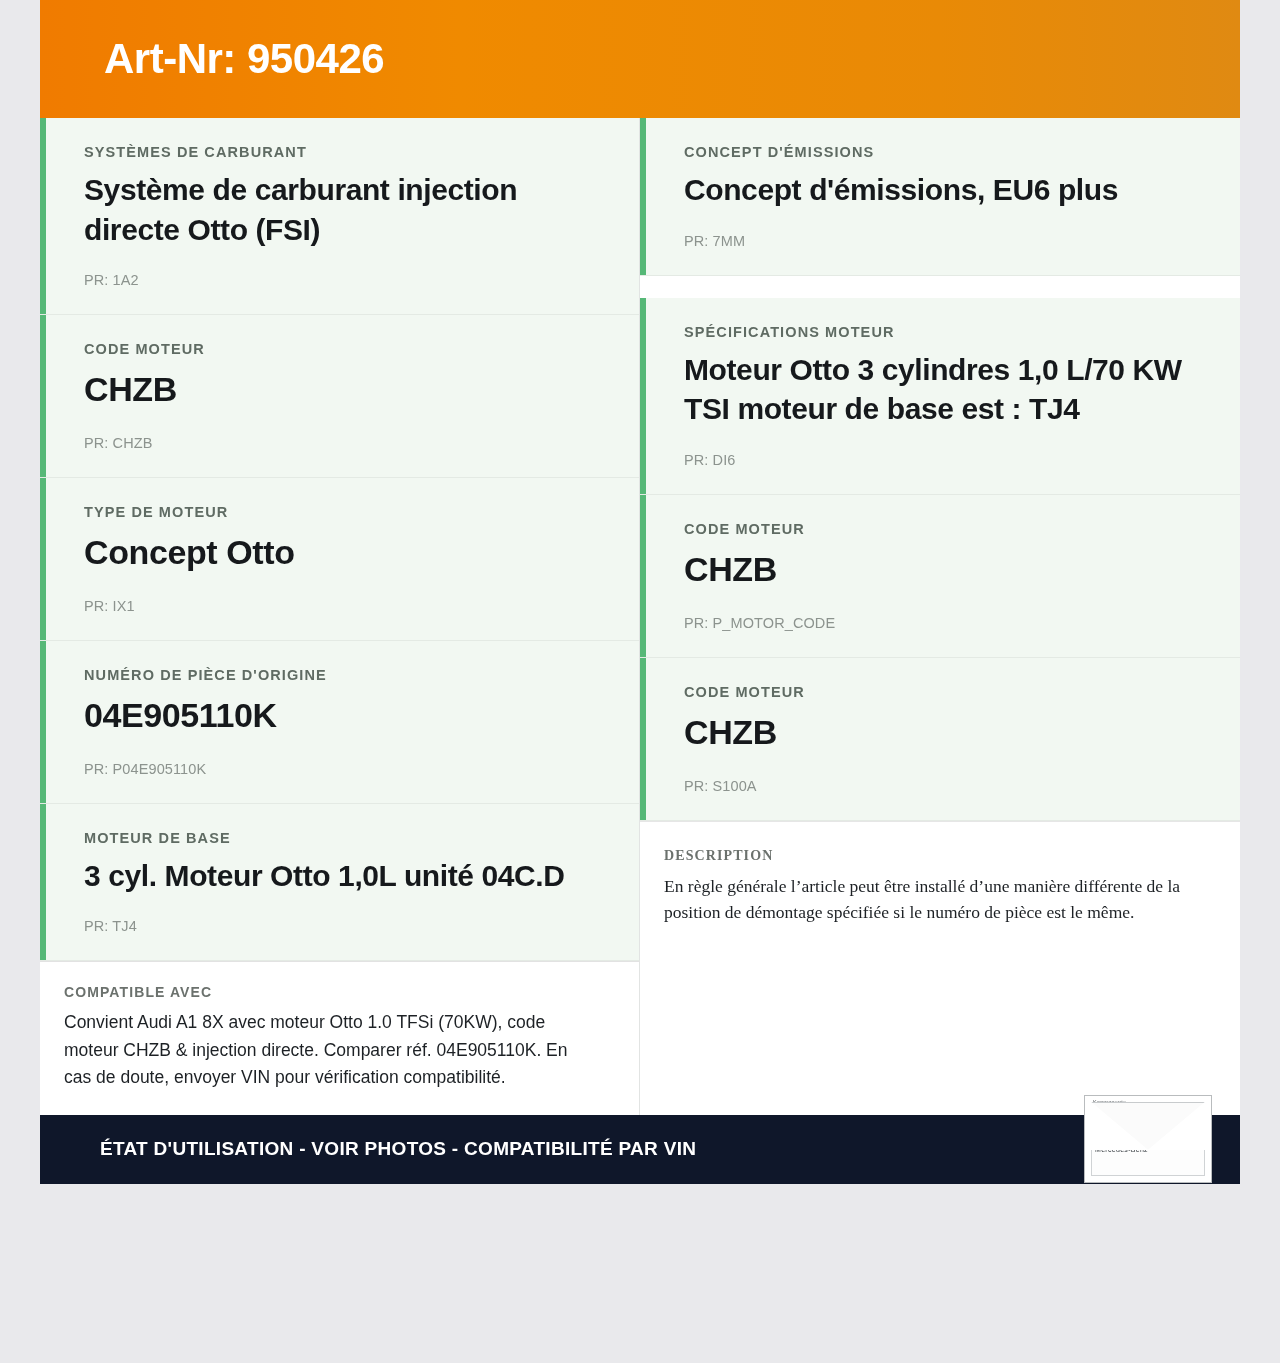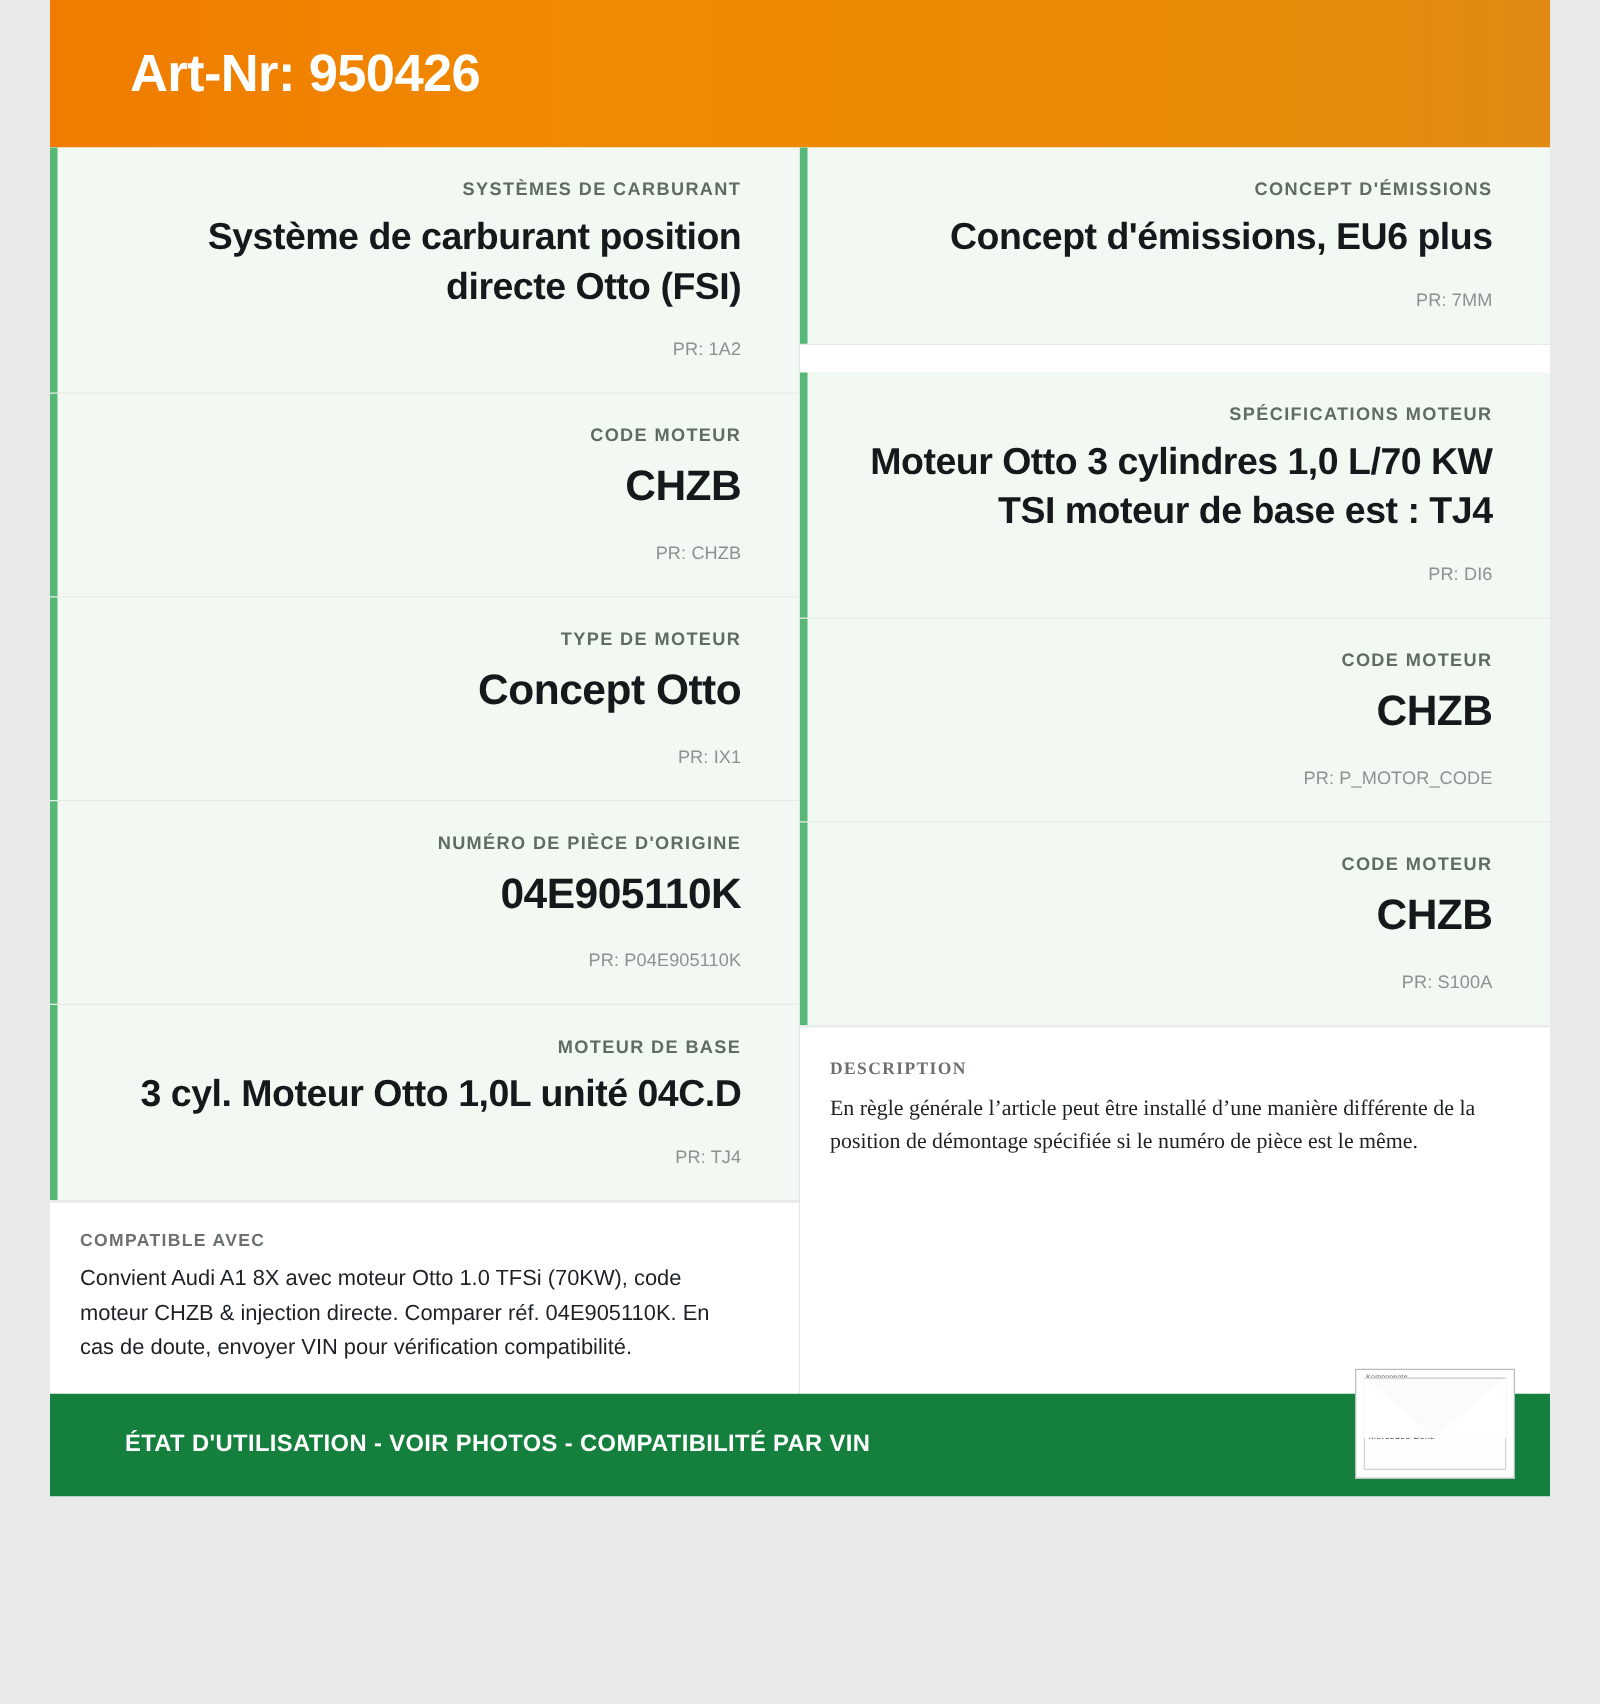--- a/index.html
+++ b/index.html
@@ -50,21 +50,20 @@
   .col-left {
     border-right: 1px solid #e2e4e3;
   }
 
   
   .spec {
     position: relative;
     background: #f2f8f2;
     border-bottom: 1px solid #e4eae4;
     padding: 26px 46px 26px 44px;
-    text-align: right;
   }
   .spec::before {
     content: "";
     position: absolute;
     left: 0; top: 0; bottom: 0;
     width: 6px;
     background: #56b877;
   }
   .spec .label {
     font-size: 14.5px;
@@ -128,22 +127,22 @@
     margin-bottom: 9px;
   }
   .compat .text {
     font-size: 17.5px;
     color: #1d2125;
     line-height: 1.55;
   }
 
   
   .footer {
-    background: #15803d;
-    height: 82px;
+    background: #0f172a;
+    height: 69px;
     display: flex;
     align-items: center;
     padding-left: 60px;
     position: relative;
   }
   .footer-text {
     color: #ffffff;
     font-size: 19px;
     font-weight: bold;
     letter-spacing: 0.3px;
@@ -228,21 +227,21 @@
     <div class="header">
       <div class="header-title">Art-Nr: 950426</div>
     </div>
 
     <div class="columns">
 
       <div class="col col-left">
 
         <div class="spec">
           <div class="label">SYSTÈMES DE CARBURANT</div>
-          <div class="value">Système de carburant position directe Otto (FSI)</div>
+          <div class="value">Système de carburant injection directe Otto (FSI)</div>
           <div class="pr">PR: 1A2</div>
         </div>
 
         <div class="spec compact">
           <div class="label">CODE MOTEUR</div>
           <div class="value">CHZB</div>
           <div class="pr">PR: CHZB</div>
         </div>
 
         <div class="spec compact">

